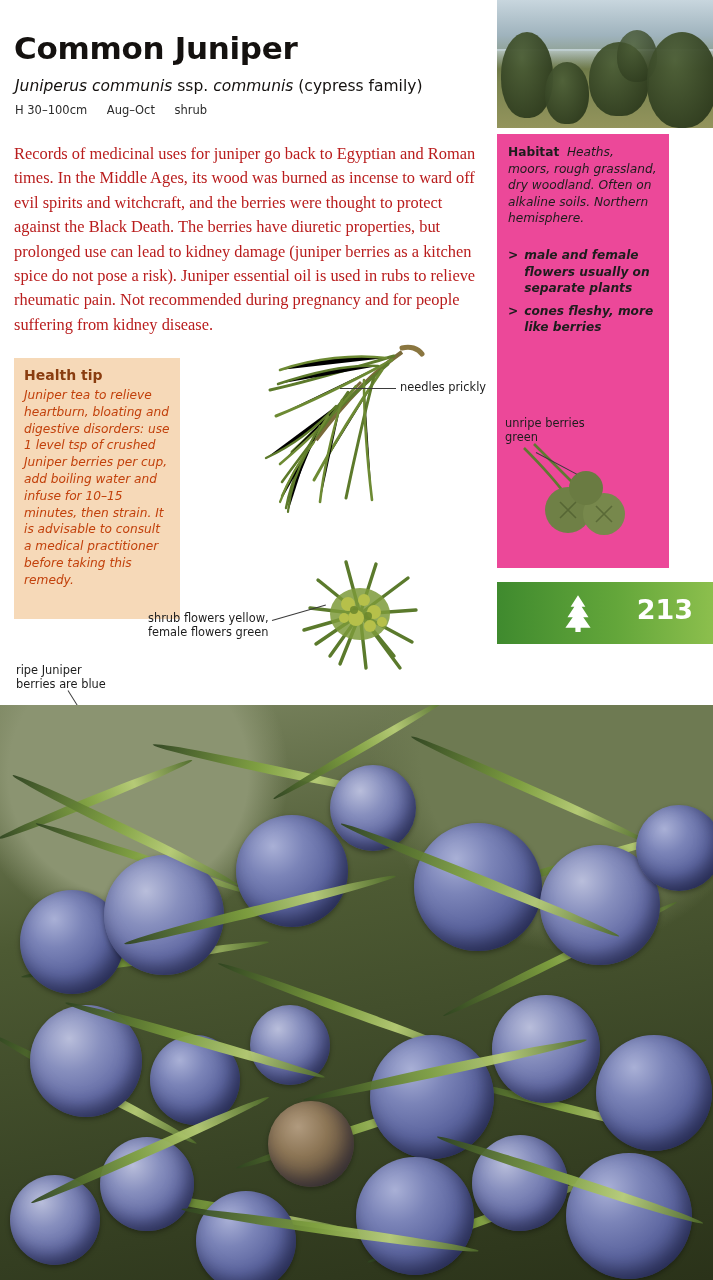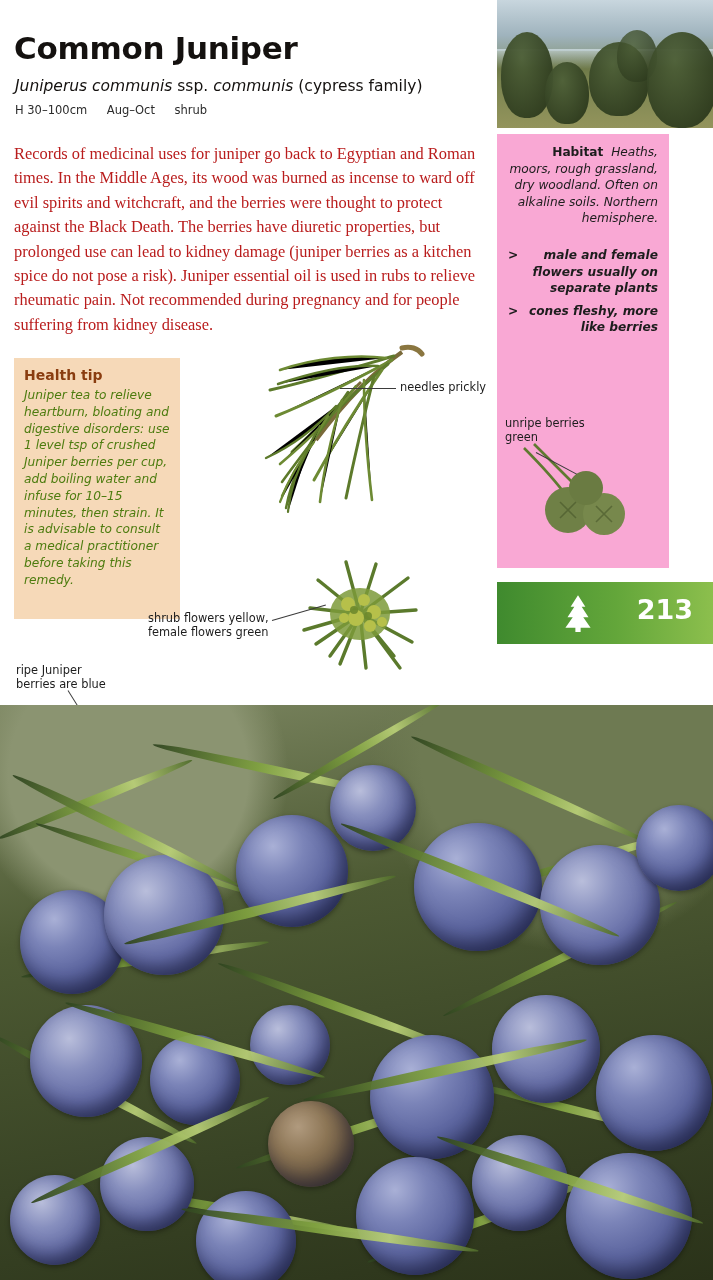--- a/index.html
+++ b/index.html
@@ -103,22 +103,21 @@
     text-align: left;
   }
 
   
   .side-box {
     position: absolute;
     left: 497px;
     top: 134px;
     width: 172px;
     height: 434px;
-    background: #f9a8d4;
-    text-align: right;
+    background: #ec4899;
   }
   .side-box .inner {
     padding: 10px 11px 0 11px;
     font-family: "DejaVu Sans", sans-serif;
     font-style: italic;
     font-size: 12.2px;
     line-height: 16.6px;
     color: #1d1d1d;
   }
   .side-box .hab-label {
@@ -155,21 +154,21 @@
     font-weight: 700;
     font-size: 14px;
     color: #8a3d10;
     padding: 9px 0 0 10px;
   }
   .tip-box .tip-text {
     font-family: "DejaVu Sans", sans-serif;
     font-style: italic;
     font-size: 12.2px;
     line-height: 16.8px;
-    color: #4d7c0f;
+    color: #c2410c;
     padding: 4px 9px 0 10px;
   }
 
   
   .page-band {
     position: absolute;
     left: 497px;
     top: 582px;
     width: 216px;
     height: 62px;

